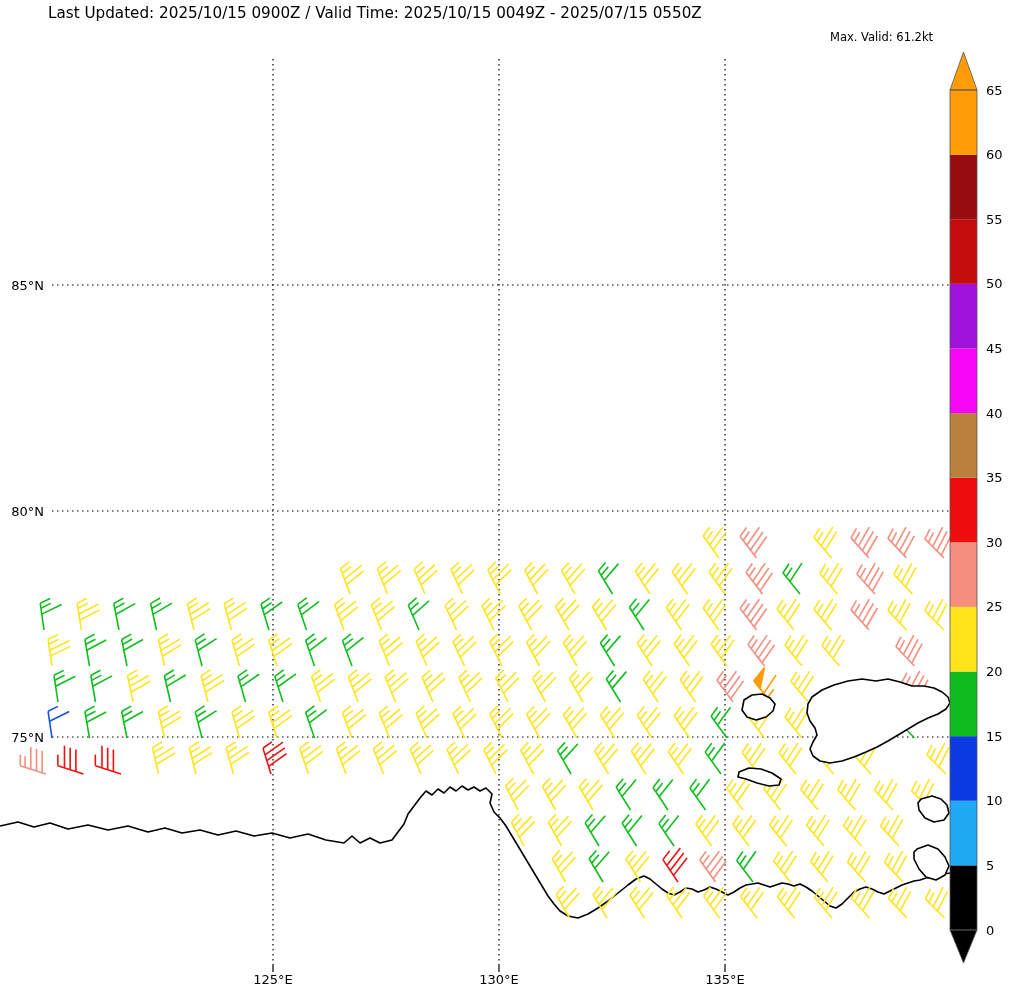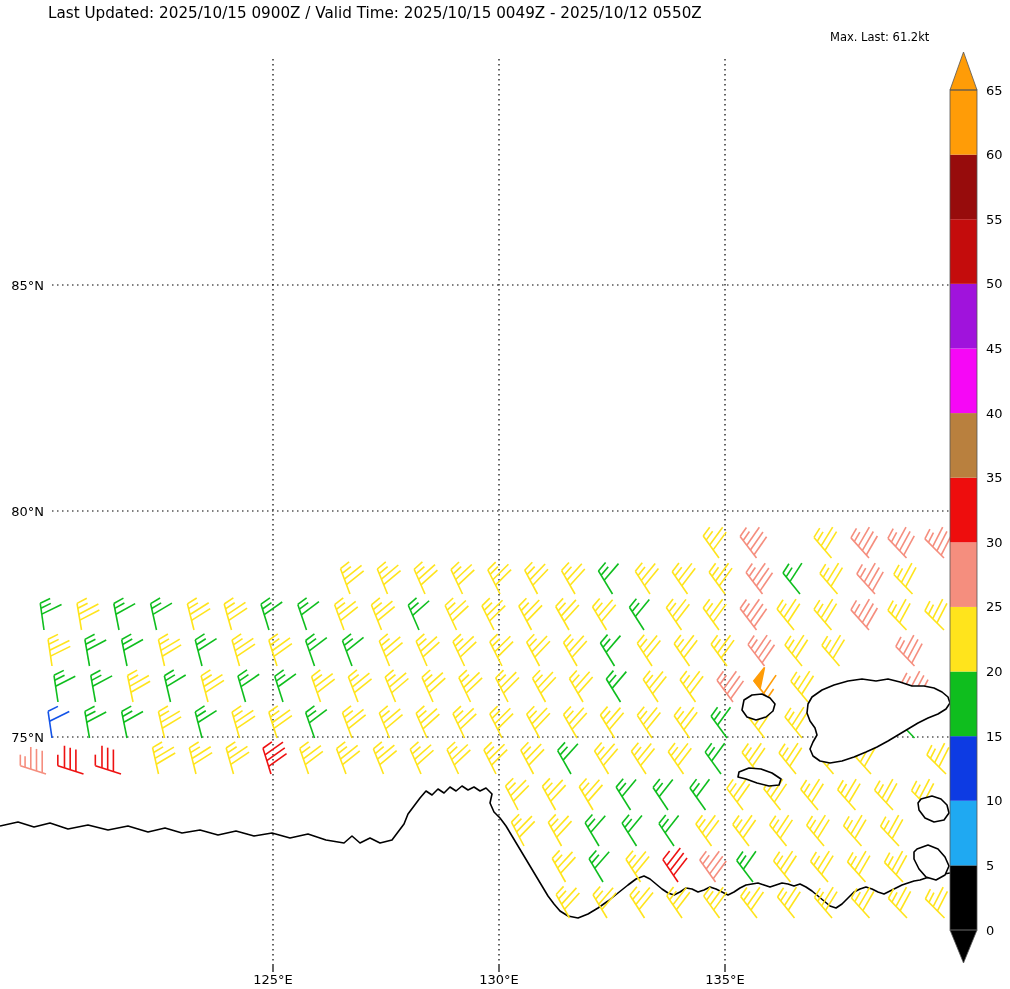--- a/index.html
+++ b/index.html
@@ -1331,16 +1331,16 @@
         <text x="986" y="417.5769230769231" font-size="13" fill="#000">40</text>
         <text x="986" y="352.96153846153845" font-size="13" fill="#000">45</text>
         <text x="986" y="288.3461538461538" font-size="13" fill="#000">50</text>
         <text x="986" y="223.73076923076928" font-size="13" fill="#000">55</text>
         <text x="986" y="159.11538461538453" font-size="13" fill="#000">60</text>
         <text x="986" y="94.5" font-size="13" fill="#000">65</text>
       </g>
   </svg>
 
   <div id="titles">
-    <div id="title-line2">Last Updated: 2025/10/15 0900Z / Valid Time: 2025/10/15 0049Z - 2025/10/12 0550Z</div>
+    <div id="title-line2">Last Updated: 2025/10/15 0900Z / Valid Time: 2025/10/15 0049Z - 2025/07/15 0550Z</div>
   </div>
-  <div id="max-wind">Max. Last: 61.2kt</div>
+  <div id="max-wind">Max. Valid: 61.2kt</div>
 </div>
 
 </body></html>

